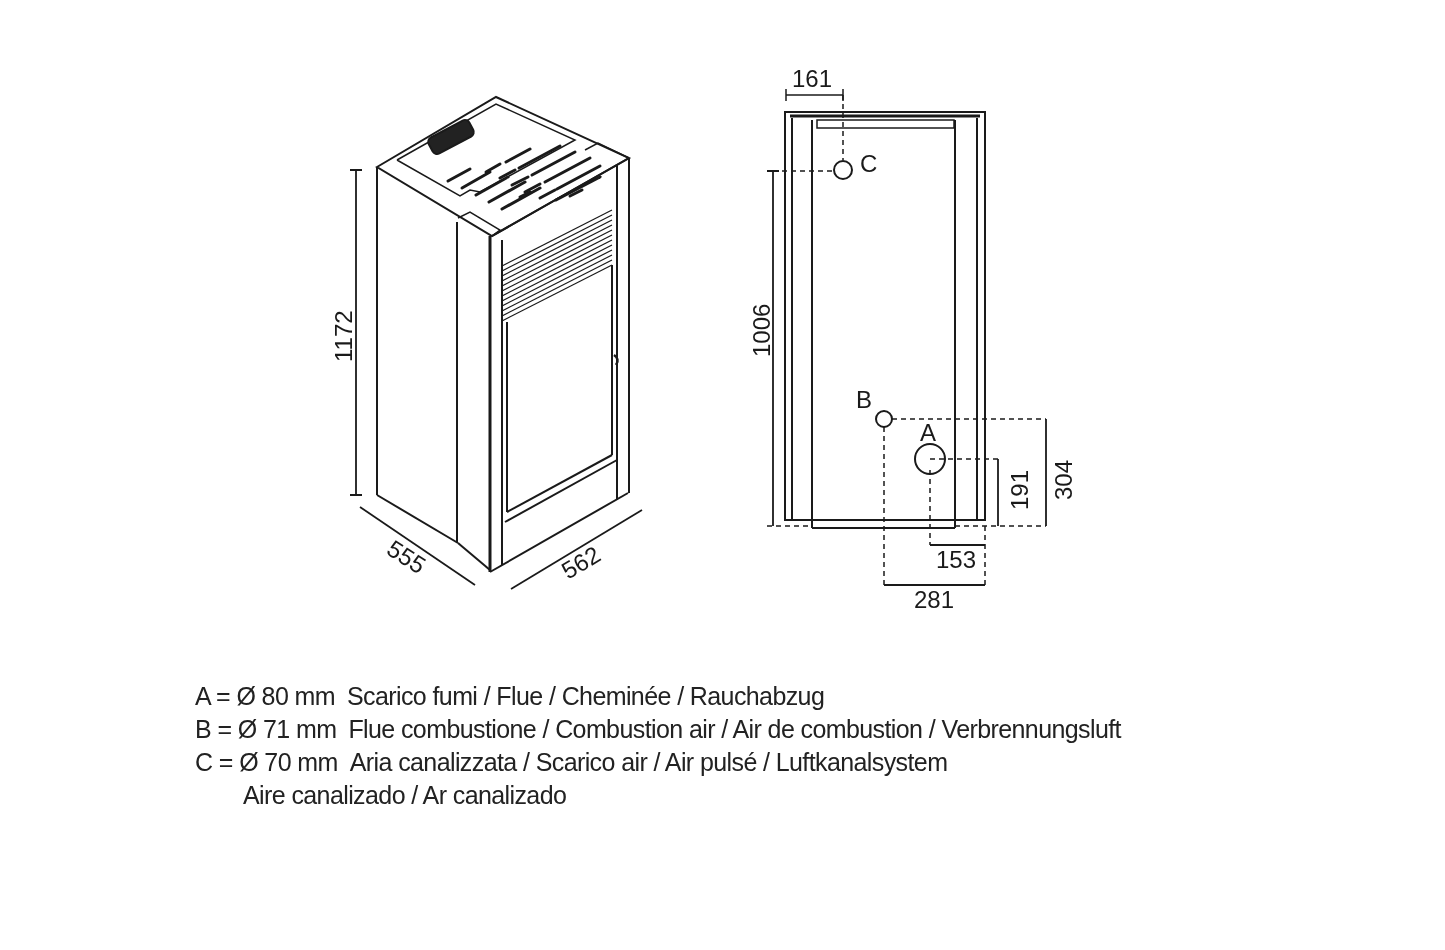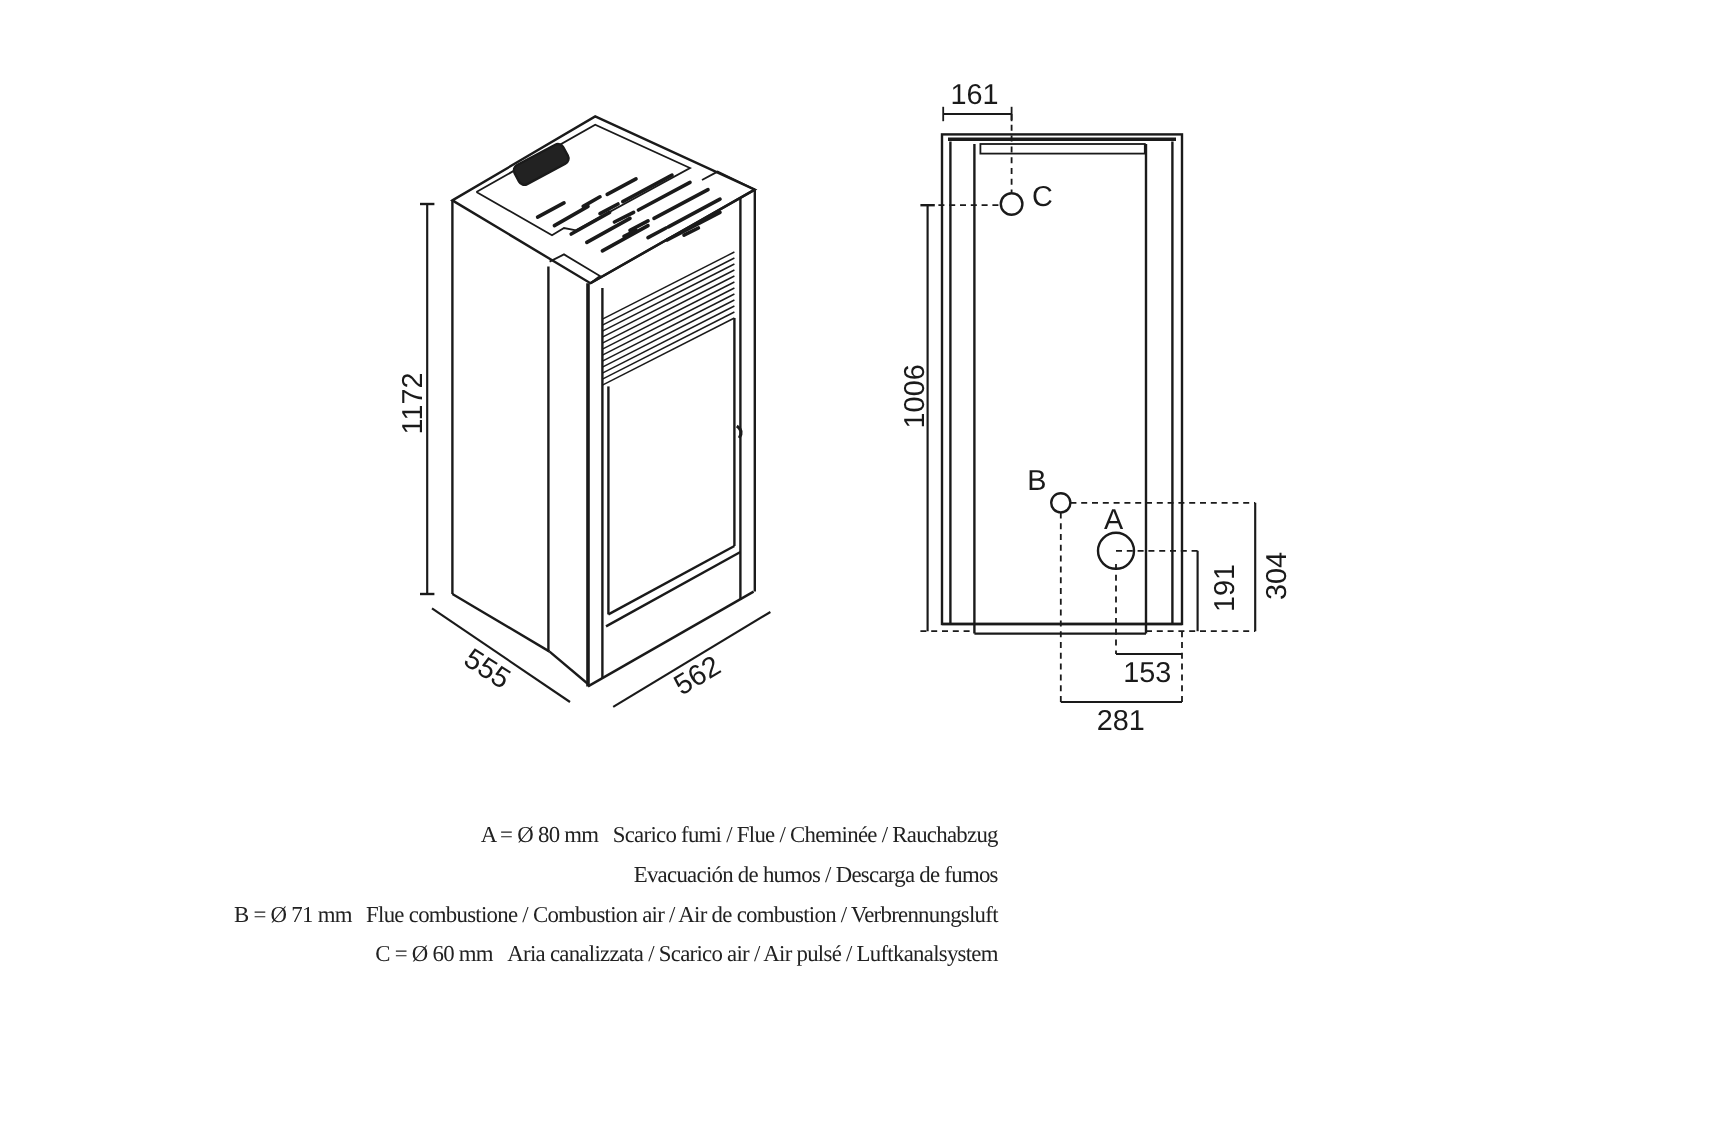--- a/index.html
+++ b/index.html
@@ -1,19 +1,19 @@
 <!DOCTYPE html>
 <html><head>
 <meta charset="utf-8">
 <style>
   html, body { margin: 0; padding: 0; background: #ffffff; }
   body { width: 1445px; height: 950px; position: relative; overflow: hidden; }
   .drawing { position: absolute; left: 0; top: 0; width: 1445px; height: 650px; }
   .dim-text { font-family: "Liberation Sans", sans-serif; font-size: 24px; fill: #1a1a1a; }
-  .legend { position: absolute; left: 195px; top: 680px; font-family: Liberation Serif, serif; font-size: 19px; color: #222; line-height: 33px; letter-spacing: -0.6px; text-align: right; }
+  .legend { position: absolute; left: 195px; top: 680px; font-family: Liberation Sans, sans-serif; font-size: 25px; color: #222; line-height: 33px; letter-spacing: -0.6px; }
   .legend-row { white-space: nowrap; }
   .legend-row .indent { display: inline-block; width: 48px; }
   .legend-key { display: inline-block; }
   .legend-desc { margin-left: 12px; }
 </style>
 </head>
 <body>
 
 <svg class="drawing" viewBox="0 0 1445 650" xmlns="http://www.w3.org/2000/svg">
 
@@ -145,21 +145,21 @@
   <text class="dim-text" transform="translate(1072,500) rotate(-90)">304</text>
   <text class="dim-text" x="936" y="568">153</text>
   <text class="dim-text" x="914" y="608">281</text>
 </svg>
 
 <div class="legend">
   <div class="legend-row">
     <span class="legend-key">A = Ø 80 mm</span><span class="legend-desc">Scarico fumi / Flue / Cheminée / Rauchabzug</span>
   </div>
   <div class="legend-row">
-    <span class="indent"></span><span>Evacuación de humos / Descarga de fumos</span>
-  </div>
-  <div class="legend-row">
     <span class="legend-key">B = Ø 71 mm</span><span class="legend-desc">Flue combustione / Combustion air / Air de combustion / Verbrennungsluft</span>
   </div>
   <div class="legend-row">
-    <span class="legend-key">C = Ø 60 mm</span><span class="legend-desc">Aria canalizzata / Scarico air / Air pulsé / Luftkanalsystem</span>
+    <span class="legend-key">C = Ø 70 mm</span><span class="legend-desc">Aria canalizzata / Scarico air / Air pulsé / Luftkanalsystem</span>
+  </div>
+  <div class="legend-row">
+    <span class="indent"></span><span>Aire canalizado / Ar canalizado</span>
   </div>
 </div>
 
 </body></html>

